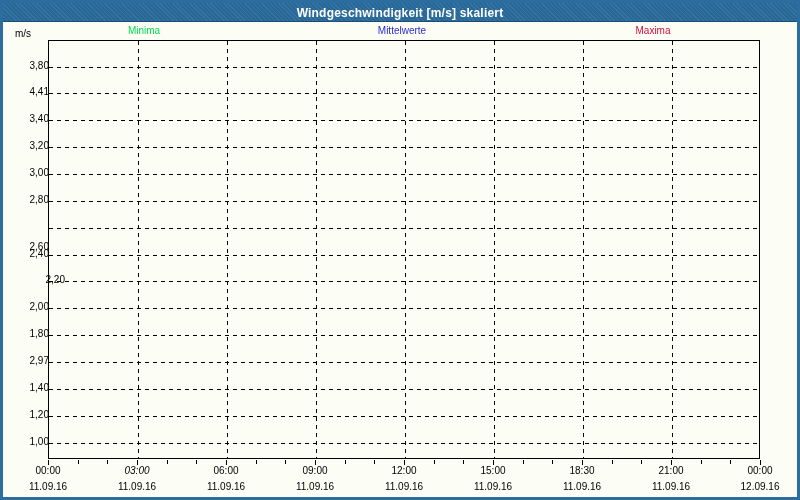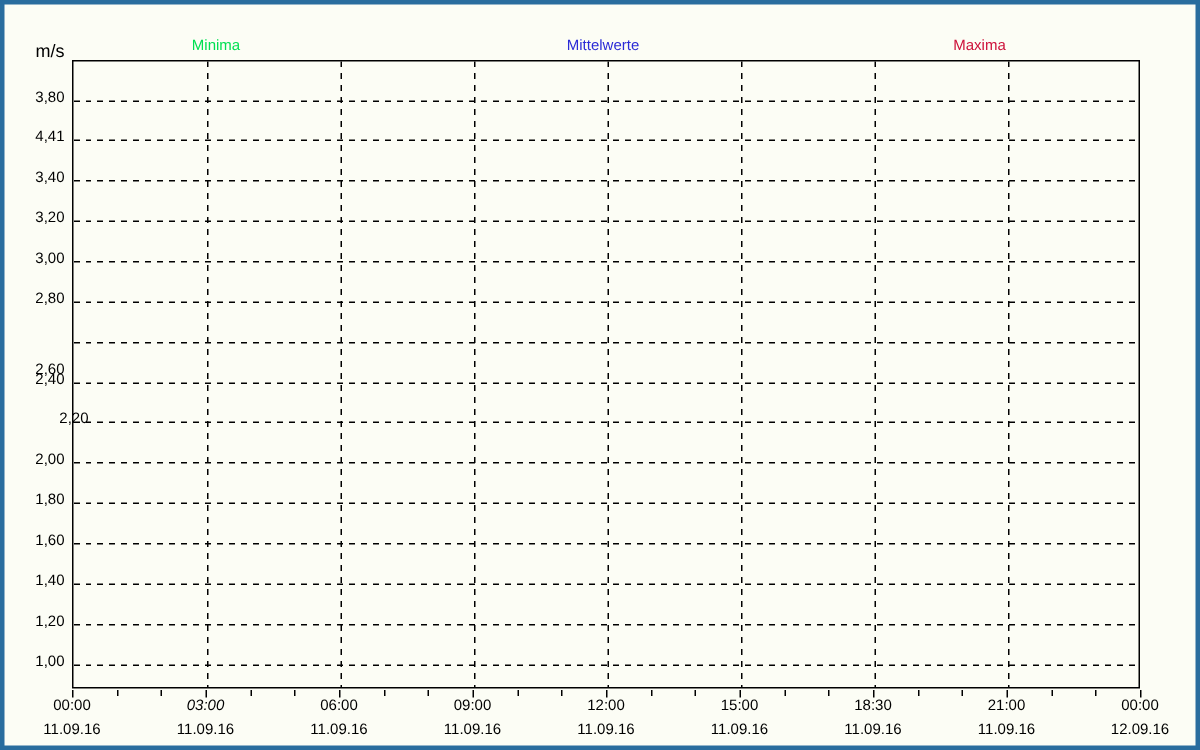--- a/index.html
+++ b/index.html
@@ -37,45 +37,48 @@
   }
   .h-grid{
     position:absolute;left:0;width:710px;height:1px;
     background:repeating-linear-gradient(90deg,#000 0 4px,transparent 4px 8px);
   }
   .v-grid{
     position:absolute;top:0;height:417px;width:1px;
     background:repeating-linear-gradient(180deg,#000 0 4px,transparent 4px 8px);
   }
   .y-tick-label{
-    position:absolute;left:8px;width:32px;
+    position:absolute;left:14px;width:32px;
     font-size:10px;line-height:12px;text-align:right;
     white-space:nowrap;
   }
   .y-unit-label{
     position:absolute;left:0;width:40px;top:25px;
-    font-size:12px;line-height:12px;text-align:right;
+    font-size:10px;line-height:12px;text-align:center;
     white-space:nowrap;
   }
   .x-tick-mark{
     position:absolute;width:1px;background:#000;
   }
   .x-time-label,.x-date-label{
     position:absolute;width:64px;
     font-size:10px;line-height:12px;text-align:center;
     white-space:nowrap;
   }
   .x-time-label{top:462px;}
   .x-date-label{top:478px;}
 </style>
 </head>
 <body>
 
 <div class="window" style="background: rgb(252, 253, 245); border-color: rgb(42, 109, 158);">
 
+  <div class="titlebar" style="background-color: rgb(42, 109, 158);">
+    <span class="title-text">Windgeschwindigkeit [m/s] skaliert</span>
+  </div>
 
   <span class="legend-item" style="left: 141px; color: rgb(0, 224, 82);">Minima</span>
   <span class="legend-item" style="left: 399px; color: rgb(43, 43, 214);">Mittelwerte</span>
   <span class="legend-item" style="left: 650px; color: rgb(205, 16, 57);">Maxima</span>
 
   <span class="y-unit-label">m/s</span>
 
   <div class="plot-area">
       <div class="h-grid" style="top: 26px;"></div>
       <div class="h-grid" style="top: 52px;"></div>
@@ -105,21 +108,21 @@
     <div class="y-tick-label" style="top: 83px;">4,41</div>
     <div class="y-tick-label" style="top: 110px;">3,40</div>
     <div class="y-tick-label" style="top: 137px;">3,20</div>
     <div class="y-tick-label" style="top: 164px;">3,00</div>
     <div class="y-tick-label" style="top: 191px;">2,80</div>
     <div class="y-tick-label" style="top: 218px; margin-top: 20px;">2,60</div>
     <div class="y-tick-label" style="top: 245px;">2,40</div>
     <div class="y-tick-label" style="top: 271px; margin-left: 16px;">2,20</div>
     <div class="y-tick-label" style="top: 298px;">2,00</div>
     <div class="y-tick-label" style="top: 325px;">1,80</div>
-    <div class="y-tick-label" style="top: 352px;">1,60</div>
+    <div class="y-tick-label" style="top: 352px;">2,97</div>
     <div class="y-tick-label" style="top: 379px;">1,40</div>
     <div class="y-tick-label" style="top: 406px;">1,20</div>
     <div class="y-tick-label" style="top: 433px; padding-left: 8px;">1,00</div>
     <div class="x-tick-mark" style="left: 45px; top: 457px; height: 5px;"></div>
     <div class="x-time-label" style="left: 13px;">00:00</div>
     <div class="x-date-label" style="left: 13px;">11.09.16</div>
     <div class="x-tick-mark" style="left: 134px; top: 457px; height: 5px;"></div>
     <div class="x-time-label" style="left: 102px; font-style: italic;">03:00</div>
     <div class="x-date-label" style="left: 102px;">11.09.16</div>
     <div class="x-tick-mark" style="left: 223px; top: 457px; height: 5px;"></div>

